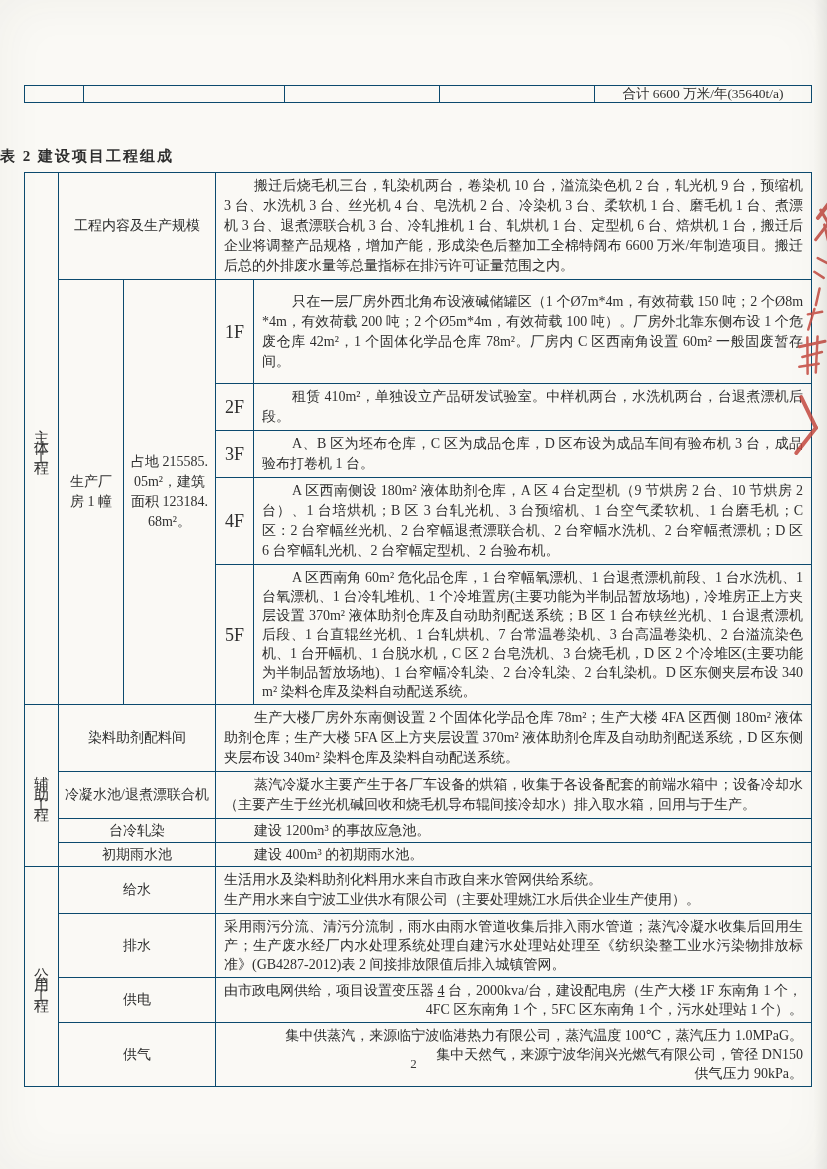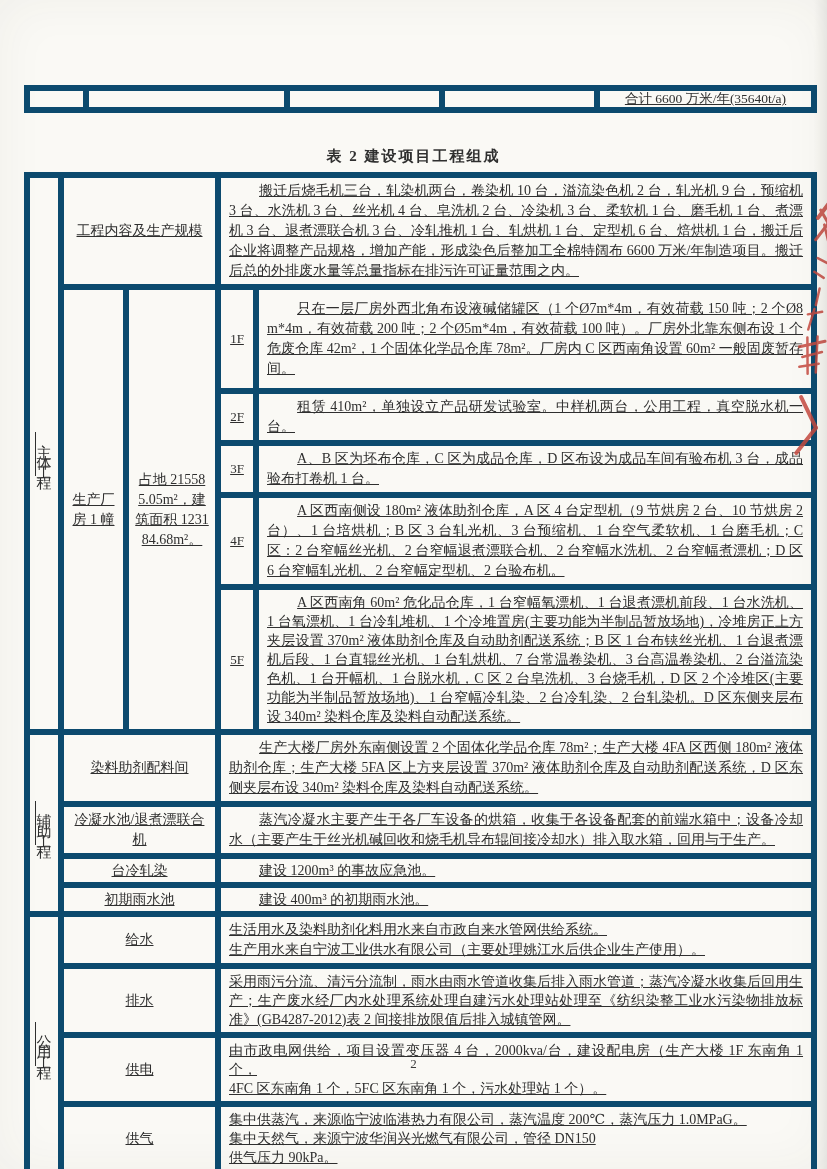--- a/index.html
+++ b/index.html
@@ -5,41 +5,41 @@
   html,body{margin:0;padding:0;background:#e9e8e4;}
   .page{
     position:relative;width:827px;height:1169px;margin:0 auto;
     background:#faf9f5;overflow:hidden;
     font-family:"Liberation Serif","DejaVu Serif",serif;color:#2f2f2f;
     box-shadow:inset 0 0 50px rgba(60,55,40,.05);
   }
   .page::after{content:"";position:absolute;top:0;right:0;width:13px;height:100%;
     background:linear-gradient(to right,rgba(0,0,0,0),rgba(0,0,0,.06));pointer-events:none;}
   table{border-collapse:collapse;table-layout:fixed;position:absolute;background:transparent;}
-  td{border:6px solid #0c4a6e;padding:1px 6px;vertical-align:middle;overflow:hidden;
-     font-size:14px;line-height:20px;word-break:break-all;text-decoration:underline;}
+  td{border:1px solid #0c4a6e;padding:1px 6px;vertical-align:middle;overflow:hidden;
+     font-size:14px;line-height:20px;word-break:break-all;}
   
   .toptable{left:24px;top:85px;width:787px;}
   .toptable td{font-size:13.5px;text-align:center;}
   .toptable .r1 td{height:16px;line-height:16px;padding:0 4px;}
   .toptable .r2 td{height:38px;}
   
-  .tbl-title{position:absolute;left:0;top:147px;width:100%;text-align:center;
+  .tbl-title{position:absolute;left:0;top:147px;width:100%;text-align:left;
     font-weight:bold;font-size:15px;letter-spacing:2px;}
   
   .maintable{left:24px;top:172px;width:787px;}
   td.vert{padding:2px 0;}
   td.vert .vtxt{writing-mode:vertical-rl;text-orientation:upright;margin:0 auto;
     letter-spacing:11px;font-size:15px;}
   td.lbl{text-align:center;}
-  td.floor{text-align:center;font-size:13px;}
+  td.floor{text-align:center;font-size:18px;}
   td.content{text-align:justify;padding:3px 8px;}
   td.content.ind{text-indent:2.15em;}
   td.content .line{text-indent:0;}
-  td.content .ctr{text-align:left;}
+  td.content .ctr{text-align:right;}
   .tight div{line-height:19px;}
   .u-mark{text-decoration:underline;}
   
   .pagenum{position:absolute;left:0;top:1056px;width:100%;text-align:center;
     font-size:13px;color:#3a3a3a;}
   
   .seal{position:absolute;left:793px;top:182px;width:40px;height:300px;
     transform:rotate(6deg);opacity:.85;}
   .seal path{stroke:#c4493f;fill:none;stroke-linecap:round;}
 </style>
@@ -87,21 +87,21 @@
       <td colspan="2" class="content ind">搬迁后烧毛机三台，轧染机两台，卷染机 10 台，溢流染色机 2 台，轧光机 9 台，预缩机 3 台、水洗机 3 台、丝光机 4 台、皂洗机 2 台、冷染机 3 台、柔软机 1 台、磨毛机 1 台、煮漂机 3 台、退煮漂联合机 3 台、冷轧推机 1 台、轧烘机 1 台、定型机 6 台、焙烘机 1 台，搬迁后企业将调整产品规格，增加产能，形成染色后整加工全棉特阔布 6600 万米/年制造项目。搬迁后总的外排废水量等总量指标在排污许可证量范围之内。</td>
     </tr>
     <tr style="height:104px">
       <td rowspan="5" class="lbl">生产厂房 1 幢</td>
       <td rowspan="5" class="lbl">占地 215585.05m²，建筑面积 123184.68m²。</td>
       <td class="floor">1F</td>
       <td class="content ind">只在一层厂房外西北角布设液碱储罐区（1 个Ø7m*4m，有效荷载 150 吨；2 个Ø8m*4m，有效荷载 200 吨；2 个Ø5m*4m，有效荷载 100 吨）。厂房外北靠东侧布设 1 个危废仓库 42m²，1 个固体化学品仓库 78m²。厂房内 C 区西南角设置 60m² 一般固废暂存间。</td>
     </tr>
     <tr style="height:45px">
       <td class="floor">2F</td>
-      <td class="content ind">租赁 410m²，单独设立产品研发试验室。中样机两台，公用工程，真空脱水机一台。</td>
+      <td class="content ind">租赁 410m²，单独设立产品研发试验室。中样机两台，水洗机两台，台退煮漂机后段。</td>
     </tr>
     <tr style="height:43px">
       <td class="floor">3F</td>
       <td class="content ind">A、B 区为坯布仓库，C 区为成品仓库，D 区布设为成品车间有验布机 3 台，成品验布打卷机 1 台。</td>
     </tr>
     <tr style="height:86px">
       <td class="floor">4F</td>
       <td class="content ind">A 区西南侧设 180m² 液体助剂仓库，A 区 4 台定型机（9 节烘房 2 台、10 节烘房 2 台）、1 台培烘机；B 区 3 台轧光机、3 台预缩机、1 台空气柔软机、1 台磨毛机；C 区：2 台窄幅丝光机、2 台窄幅退煮漂联合机、2 台窄幅水洗机、2 台窄幅煮漂机；D 区 6 台窄幅轧光机、2 台窄幅定型机、2 台验布机。</td>
     </tr>
     <tr style="height:134px">
@@ -146,21 +146,21 @@
     <tr style="height:40px">
       <td colspan="2" class="lbl">供电</td>
       <td colspan="2" class="content" style="line-height:19px">
         <div class="line"><span>由市政电网供给，项目设置变压器 </span><span class="u-mark">4</span><span> 台，2000kva/台，建设配电房（生产大楼 1F 东南角 1 个，</span></div>
         <div class="line ctr">4FC 区东南角 1 个，5FC 区东南角 1 个，污水处理站 1 个）。</div>
       </td>
     </tr>
     <tr style="height:60px">
       <td colspan="2" class="lbl">供气</td>
       <td colspan="2" class="content tight">
-        <div class="line ctr">集中供蒸汽，来源临宁波临港热力有限公司，蒸汽温度 200℃，蒸汽压力 1.0MPaG。</div>
+        <div class="line ctr">集中供蒸汽，来源临宁波临港热力有限公司，蒸汽温度 100℃，蒸汽压力 1.0MPaG。</div>
         <div class="line ctr">集中天然气，来源宁波华润兴光燃气有限公司，管径 DN150</div>
         <div class="line ctr">供气压力 90kPa。</div>
       </td>
     </tr>
   </tbody>
     </table>
 
   <div class="pagenum">2</div>
 
   <svg class="seal" viewBox="0 0 40 300">

